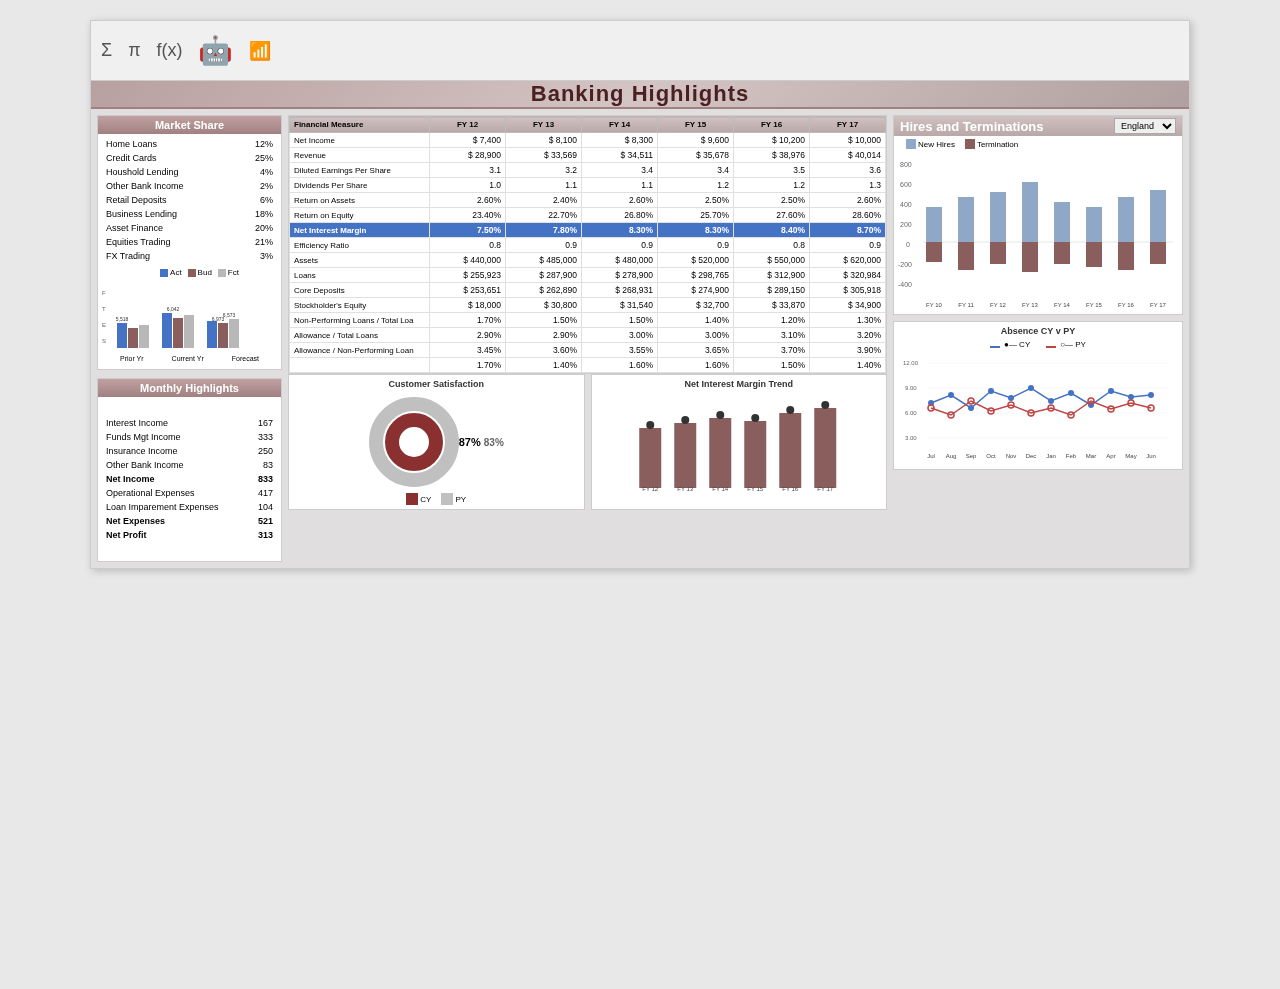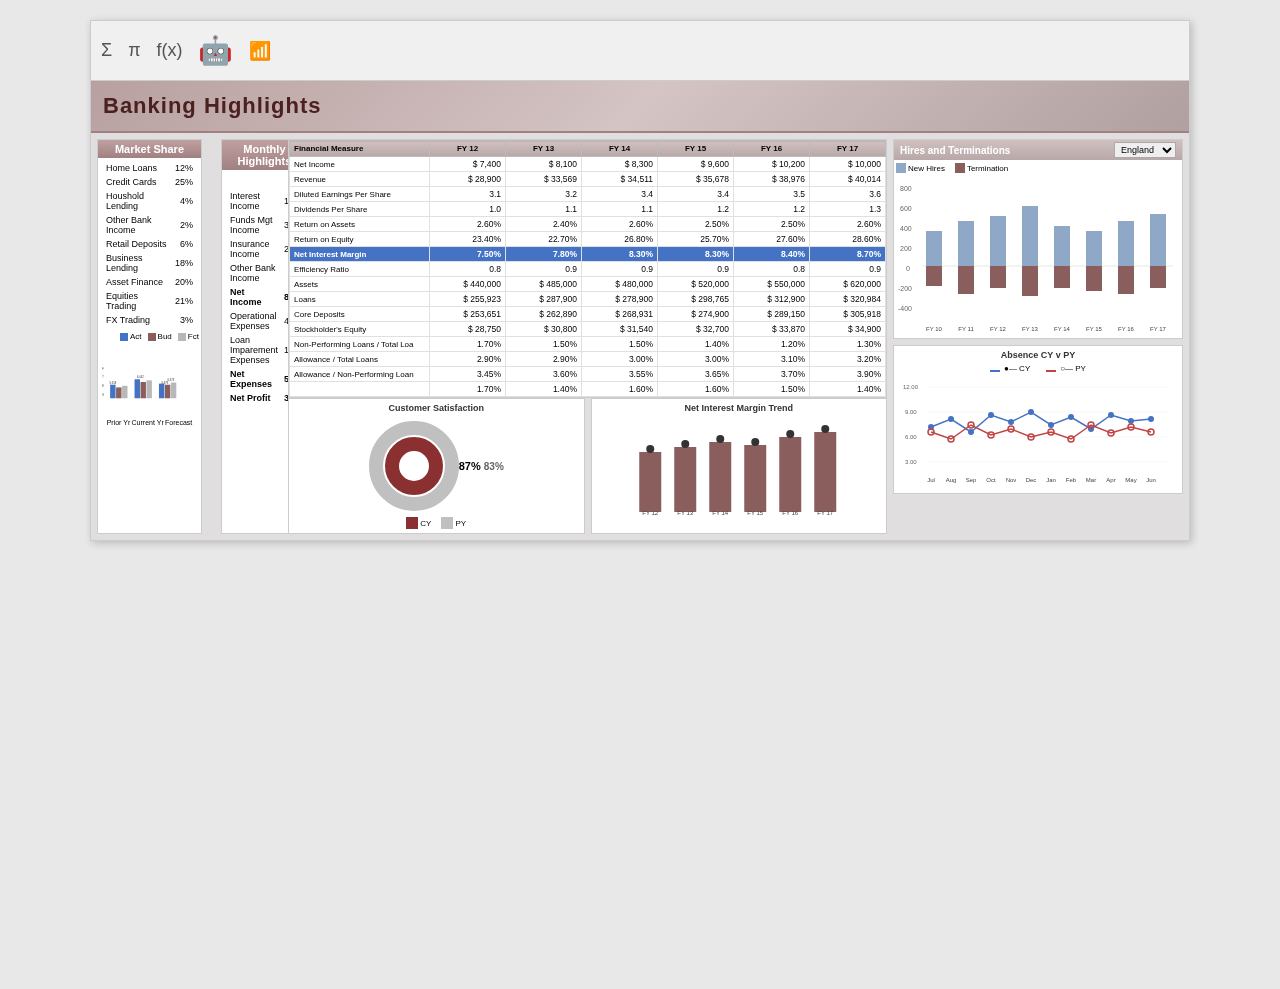--- a/index.html
+++ b/index.html
@@ -30,41 +30,41 @@
       border-bottom: 1px solid #ccc;
       height: 60px;
     }
     .toolbar-icon {
       font-size: 18px;
       color: #555;
     }
     
     .header-banner {
       background: linear-gradient(135deg, #b8a0a0 0%, #c9b5b5 30%, #d4c4c4 50%, #b0a0a0 100%);
-      padding: 12px;
+      text-align: center;
       font-size: 22px;
       font-weight: bold;
       color: #4a2020;
       letter-spacing: 1px;
       border-bottom: 2px solid #a08080;
     }
     
     .main-content {
       display: flex;
       gap: 0;
       padding: 6px;
       background: #e0dede;
     }
     
     .left-panel {
       width: 185px;
       flex-shrink: 0;
       display: flex;
-      flex-direction: row;
-      gap: 19px;
+      flex-direction: column;
+      gap: 8px;
     }
     .panel-box {
       background: #fff;
       border: 1px solid #ccc;
     }
     .panel-header {
       background: linear-gradient(to bottom, #c0a0a0, #a08080);
       color: #fff;
       text-align: center;
       padding: 3px 4px;
@@ -83,21 +83,21 @@
     .market-share-table .right { text-align: right; }
     .bar-chart-area {
       padding: 4px;
       height: 90px;
       position: relative;
     }
     .bar-chart-legend {
       display: flex;
       gap: 6px;
       font-size: 8px;
-      justify-content: space-between;
+      justify-content: center;
       padding: 2px;
       margin-left: 20px;
     }
     .legend-item {
       display: flex;
       align-items: center;
       gap: 2px;
     }
     .legend-dot {
       width: 8px;
@@ -193,21 +193,21 @@
       border: 1px solid #ccc;
     }
     .hires-header {
       display: flex;
       justify-content: space-between;
       align-items: center;
       background: linear-gradient(to bottom, #d0c0c0, #b8a8a8);
       padding: 2px 6px;
     }
     .hires-header-title {
-      font-size: 10px;
+      font-size: 13px;
       font-weight: bold;
       color: #fff;
     }
     .hires-dropdown {
       font-size: 9px;
       padding: 1px 2px;
       border: 1px solid #aaa;
     }
     .absence-box {
       background: #fff;
@@ -505,21 +505,21 @@
               <td>Core Deposits</td>
               <td>$ 253,651</td>
                 <td>$ 262,890</td>
                 <td>$ 268,931</td>
                 <td>$ 274,900</td>
                 <td>$ 289,150</td>
                 <td>$ 305,918</td>
             </tr>
             <tr>
               <td>Stockholder's Equity</td>
-              <td>$ 28,750</td>
+              <td>$ 18,000</td>
                 <td>$ 30,800</td>
                 <td>$ 31,540</td>
                 <td>$ 32,700</td>
                 <td>$ 33,870</td>
                 <td>$ 34,900</td>
             </tr>
             <tr>
               <td>Non-Performing Loans / Total Loa</td>
               <td>1.70%</td>
                 <td>1.50%</td>
@@ -625,21 +625,21 @@
       <div class="hires-box">
         <div class="hires-header">
           <span class="hires-header-title">Hires and Terminations</span>
           <select class="hires-dropdown">
             <option>England</option>
             <option>Scotland</option>
             <option>Wales</option>
           </select>
         </div>
         
-        <div style="display:flex;gap:10px;padding:3px 2px;font-size:8px;">
+        <div style="display:flex;gap:10px;padding:3px 12px;font-size:8px;">
           <div class="legend-item">
             <div style="width:10px;height:10px;background:#8fa8c8;"></div>
             <span>New Hires</span>
           </div>
           <div class="legend-item">
             <div style="width:10px;height:10px;background:#8B5E5E;"></div>
             <span>Termination</span>
           </div>
         </div>
         

